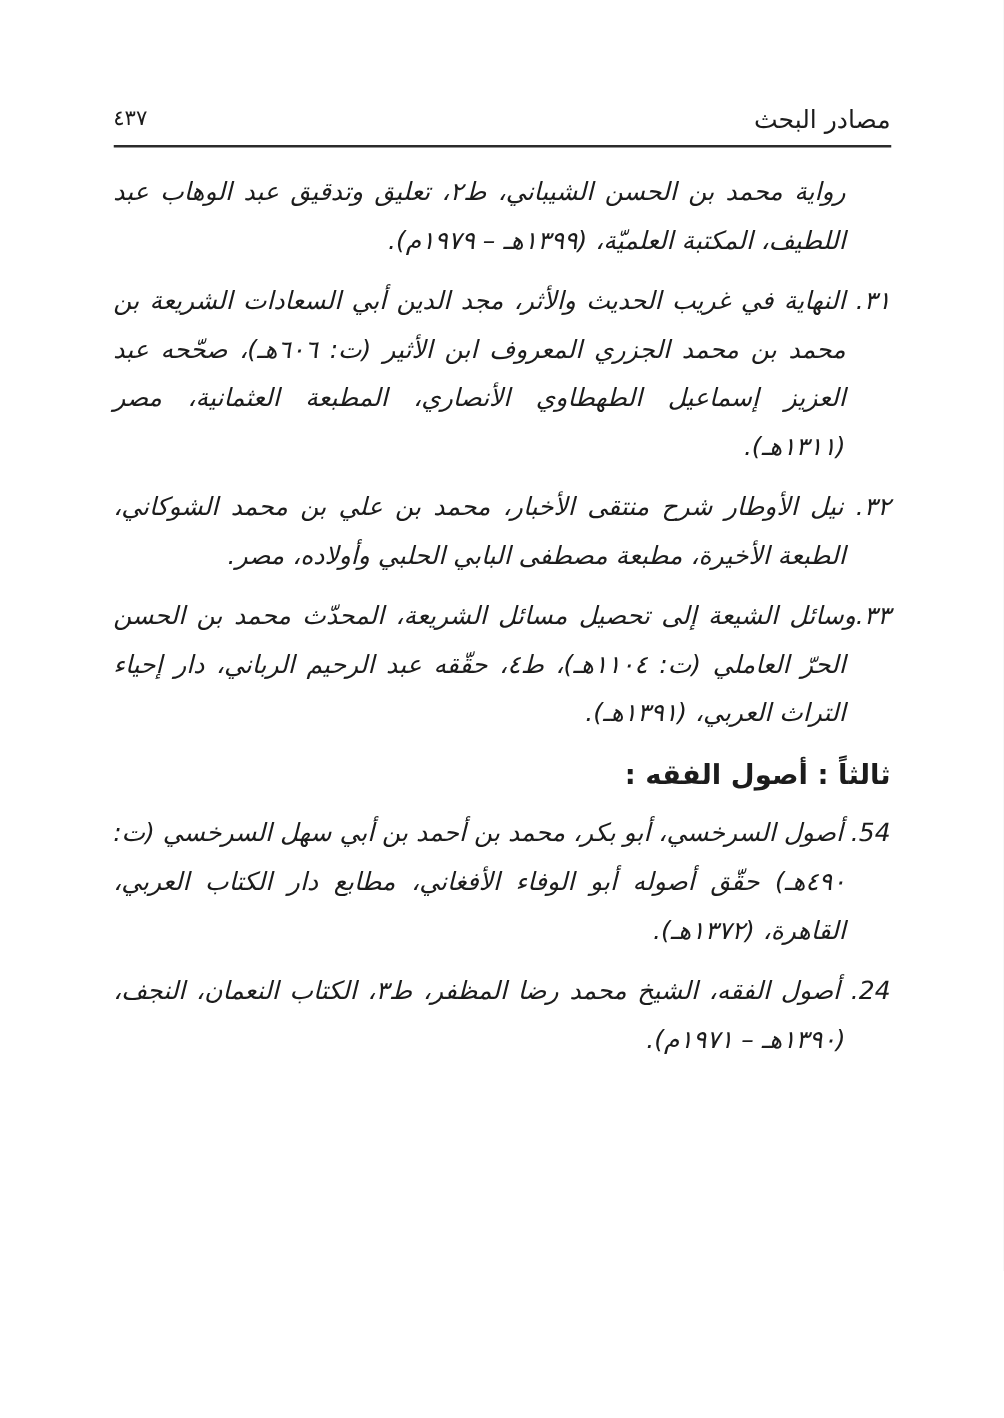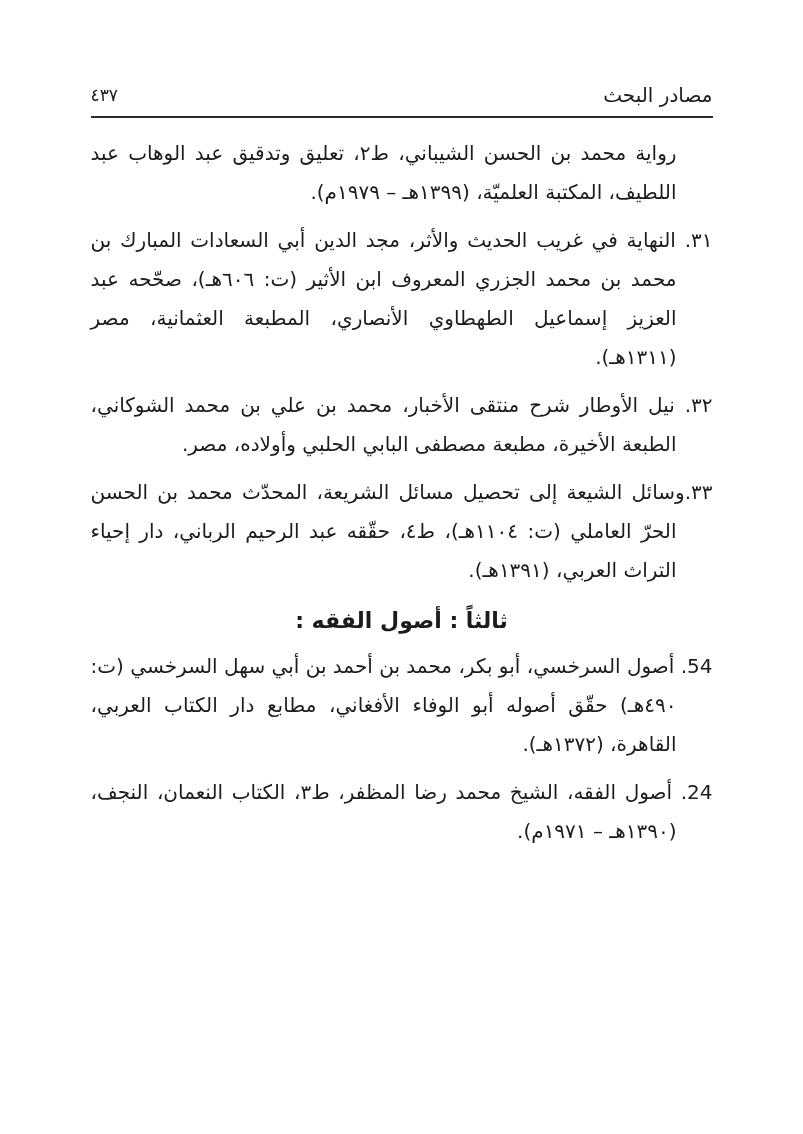--- a/index.html
+++ b/index.html
@@ -47,35 +47,36 @@
     margin:8px 0 0 0;
   }
   main{
     padding-top:16px;
   }
   .para{
     font-size:20px;
     line-height:39px;
     text-align:justify;
     margin:0 0 9px 0;
+    font-style:italic;
   }
   .cont{
     padding-right:36px;
   }
   .entry{
     padding-right:36px;
     text-indent:-36px;
   }
   .entry .num{
     white-space:pre;
   }
   .heading{
     font-size:22px;
     font-weight:bold;
-    text-align:center;
+    text-align:right;
     margin:14px 0 9px 0;
     line-height:34px;
   }
   .entries-list{display:block;}
 </style>
 </head>
 <body>
 
 <div class="page">
   <div class="content">
@@ -85,21 +86,21 @@
       <span class="page-number">٤٣٧</span>
     </header>
 
     <hr class="rule">
 
     <main>
 
       <p class="para cont">رواية محمد بن الحسن الشيباني، ط٢، تعليق وتدقيق عبد الوهاب عبد اللطيف، المكتبة العلميّة، (١٣٩٩هـ – ١٩٧٩م).</p>
 
       <div class="entries-list" id="hadith-entries">
-  <p class="para entry"><span class="num">٣١. </span><span class="txt">النهاية في غريب الحديث والأثر، مجد الدين أبي السعادات المبارك بن محمد بن محمد الجزري المعروف ابن الأثير (ت: ٦٠٦هـ)، صحّحه عبد العزيز إسماعيل الطهطاوي الأنصاري، المطبعة العثمانية، مصر (١٣١١هـ).</span></p>
+  <p class="para entry"><span class="num">٣١. </span><span class="txt">النهاية في غريب الحديث والأثر، مجد الدين أبي السعادات الشريعة بن محمد بن محمد الجزري المعروف ابن الأثير (ت: ٦٠٦هـ)، صحّحه عبد العزيز إسماعيل الطهطاوي الأنصاري، المطبعة العثمانية، مصر (١٣١١هـ).</span></p>
 
   <p class="para entry"><span class="num">٣٢. </span><span class="txt">نيل الأوطار شرح منتقى الأخبار، محمد بن علي بن محمد الشوكاني، الطبعة الأخيرة، مطبعة مصطفى البابي الحلبي وأولاده، مصر.</span></p>
 
   <p class="para entry"><span class="num">٣٣.</span><span class="txt">وسائل الشيعة إلى تحصيل مسائل الشريعة، المحدّث محمد بن الحسن الحرّ العاملي (ت: ١١٠٤هـ)، ط٤، حقّقه عبد الرحيم الرباني، دار إحياء التراث العربي، (١٣٩١هـ).</span></p>
 </div>
 
       <h2 class="heading">ثالثاً : أصول الفقه :</h2>
 
       <div class="entries-list" id="usul-entries">
   <p class="para entry"><span class="num">54. </span><span class="txt">أصول السرخسي، أبو بكر، محمد بن أحمد بن أبي سهل السرخسي (ت: ٤٩٠هـ) حقّق أصوله أبو الوفاء الأفغاني، مطابع دار الكتاب العربي، القاهرة، (١٣٧٢هـ).</span></p>

